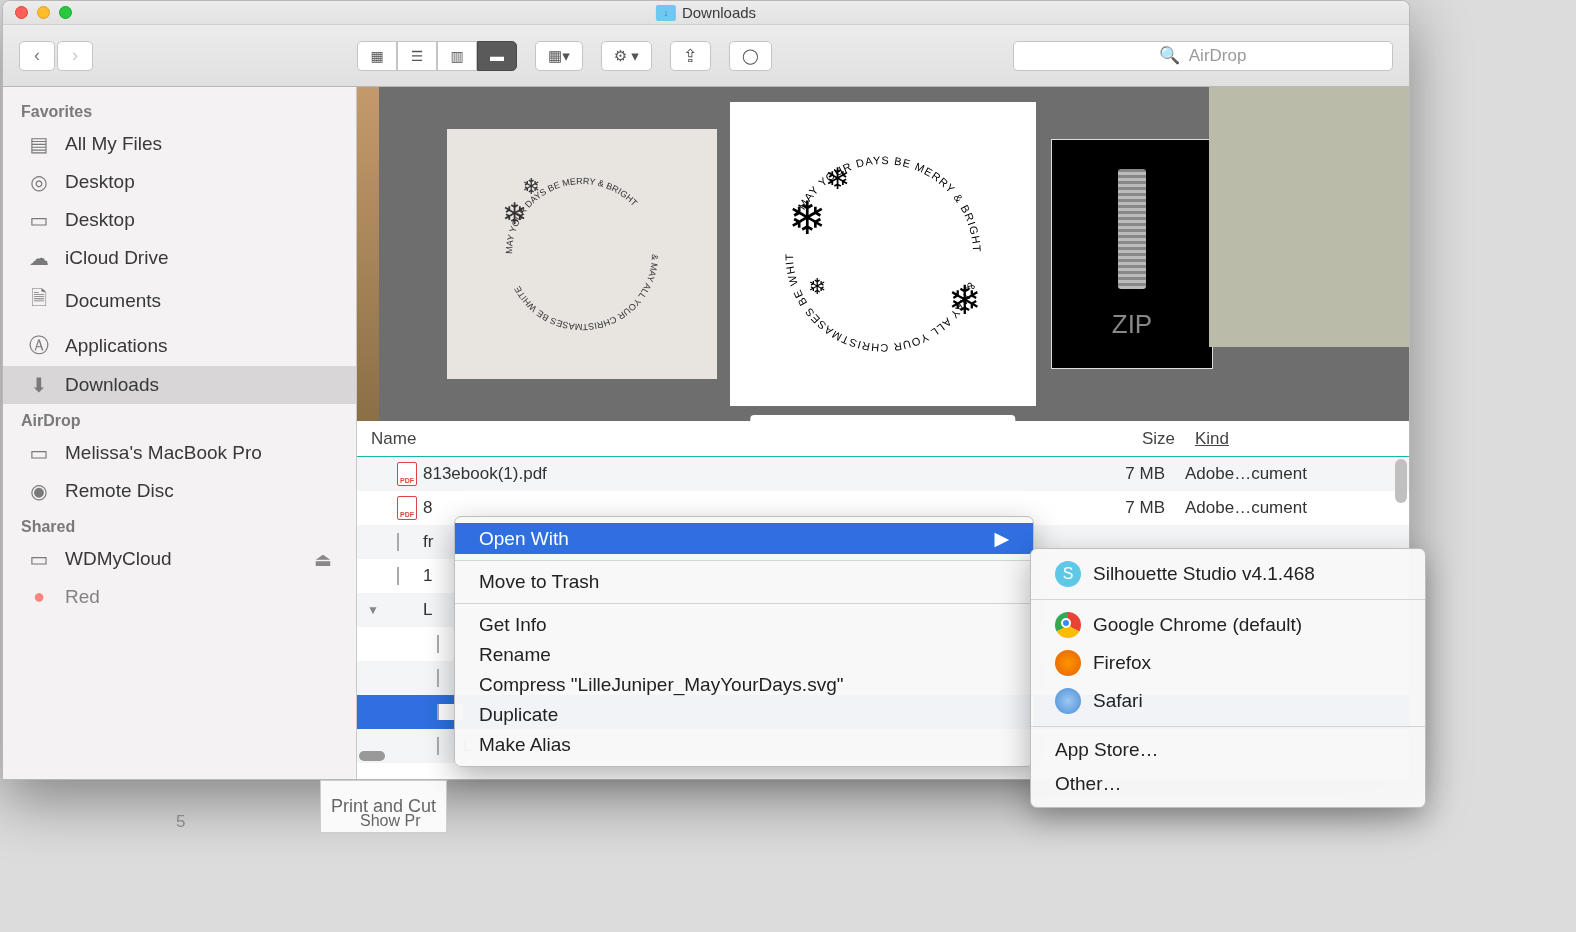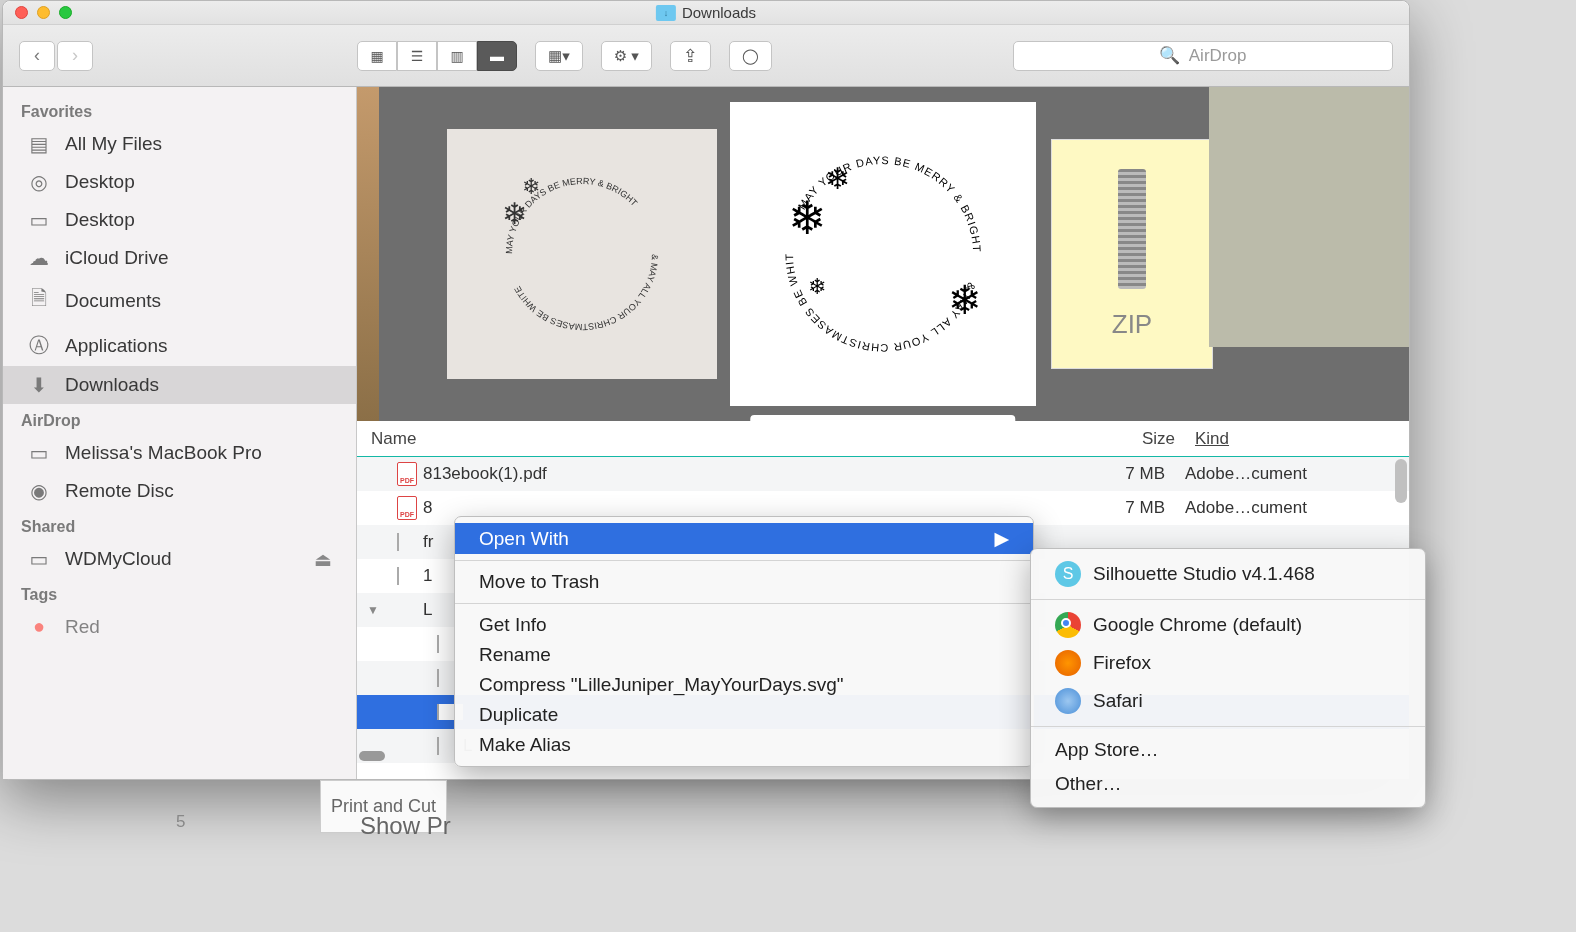--- a/index.html
+++ b/index.html
@@ -39,21 +39,21 @@
 .sb-item.selected { background: #d8d6d7; }
 .sb-icon { width: 24px; text-align: center; color: #7a7a7a; font-size: 20px; }
 .eject { margin-left: auto; color: #888; }
 
 .content { flex: 1; display: flex; flex-direction: column; background: #fff; }
 
 .flow-strip { height: 334px; background: #6e6e6e; display: flex; align-items: center; justify-content: center; gap: 14px; position: relative; overflow: hidden; }
 .flow-thumb { background: #fff; display: flex; flex-direction: column; align-items: center; justify-content: center; position: relative; }
 .flow-thumb.main { width: 306px; height: 304px; padding: 8px; }
 .flow-thumb.side { width: 270px; height: 250px; background: #e8e4e0; }
-.flow-thumb.zip { width: 162px; height: 230px; background: #fef9c3; font-size: 30px; color: #888; box-shadow: inset 0 0 0 1px #ddd; }
+.flow-thumb.zip { width: 162px; height: 230px; background: #000000; font-size: 30px; color: #888; box-shadow: inset 0 0 0 1px #ddd; }
 .flow-label { position: absolute; bottom: -36px; background: #fff; padding: 3px 10px; border-radius: 4px; font-size: 18px; color: #333; white-space: nowrap; }
 .flow-thumb.main .flow-label { left:50%; transform:translateX(-50%); }
 
 .circle-art { width: 260px; height: 260px; display:flex; align-items:center; justify-content:center; }
 .circle-art svg { width: 100%; height: 100%; }
 
 .ribbon-side { width: 22px; height: 334px; background: linear-gradient(#c49a6c,#8b6f47); }
 
 .columns-row { display: flex; height: 36px; align-items: center; border-bottom: 1px solid #14b8a6; padding: 0 14px; font-size: 17px; color: #444; }
 .col-name { flex: 1; }
@@ -169,21 +169,20 @@
           <span>Remote Disc</span>
         </div>
 
       <div class="sb-heading">Shared</div>
       <div class="sb-item">
           <span class="sb-icon">▭</span>
           <span>WDMyCloud</span>
           <span class="eject">⏏</span>
         </div>
 
-      <div class="sb-heading">Tags</div>
       <div class="sb-item" style="opacity:.6">
           <span class="sb-icon" style="color:#ff3b30">●</span>
           <span>Red</span>
         </div>
     </div>
 
     <div class="content">
 
       <div class="flow-strip">
         <div class="ribbon-side" style="position:absolute;left:0;top:0"></div>
@@ -277,21 +276,21 @@
             <span class="f-name">L</span>
             <span class="h-scroll"></span>
           </div>
       </div>
 
     </div>
   </div>
 </div>
 
 <div style="position:absolute;left:320px;top:780px;font-size:18px;color:#666;background:#fafafa;padding:15px 10px;border:1px solid #ccc">Print and Cut</div>
-<div style="position:absolute;left:360px;top:812px;font-size:24px;color:#666">Show Pr</div>
+<div style="position:absolute;left:360px;top:812px;font-size:16px;color:#666">Show Pr</div>
 <div style="position:absolute;left:176px;top:812px;font-size:17px;color:#888">5</div>
 
 <div class="context-menu">
   <div class="cm-item highlight">
       <span>Open With</span>
       <span class="arrow">▶</span>
     </div>
   <div class="cm-sep"></div>
   <div class="cm-item">
       <span>Move to Trash</span>

